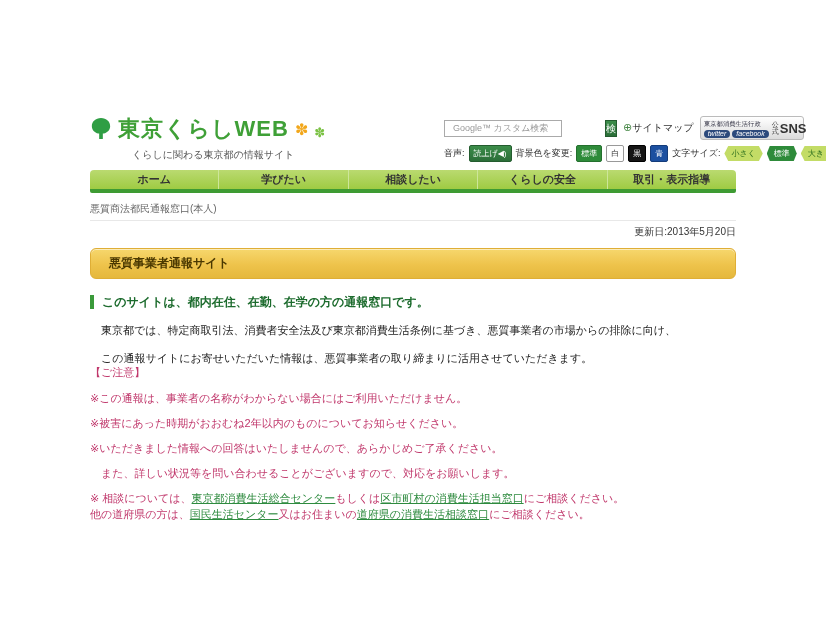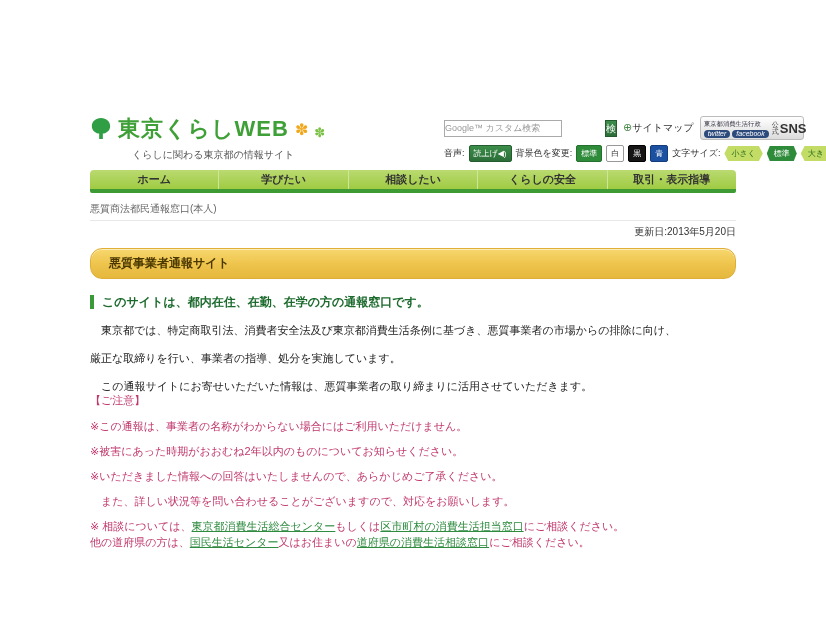--- a/index.html
+++ b/index.html
@@ -18,21 +18,21 @@
   .logo-line { display:flex; align-items:center; gap:6px; }
   .logo-tree { width:22px; height:24px; }
   .logo-text { font-size:22px; font-weight:bold; color:#3fa037; letter-spacing:1px; }
   .logo-flower1 { font-size:16px; color:#f2a71b; }
   .logo-flower2 { font-size:13px; color:#7ac143; position:relative; top:3px; }
   .tagline { font-size:10px; color:#555; margin:4px 0 0 42px; }
 
   .header-right { width:292px; padding-top:4px; }
   .hr-row1 { display:flex; align-items:center; gap:6px; }
   .search-input {
-    width:118px; height:17px; border:1px solid #aaa; font-size:9px; padding:0 0; color:#333;
+    width:118px; height:17px; border:1px solid #aaa; font-size:9px; padding:0 8px; color:#333;
   }
   .search-input::placeholder { color:#999; }
   .search-btn {
     width:36px; height:17px; background:linear-gradient(#3c8d4a,#2b6e38); color:#fff;
     border:1px solid #245c2f; font-size:10px; line-height:15px; text-align:center; border-radius:0; cursor:pointer;margin-left:37px;
   }
   .sitemap { font-size:10px; color:#333; text-decoration:none; white-space:nowrap; }
   .sitemap .smicon { color:#4a8a4a; font-size:11px; }
   .sns-box {
     width:104px; height:24px; border:1px solid #bbb; border-radius:3px;
@@ -81,21 +81,21 @@
   .nav-item:first-child { border-left:none; }
   .nav-strip { height:4px; background:#3e9b33; border-radius:0 0 2px 2px; }
 
   
   .crumb-row { margin-top:5px; padding-bottom:4px; border-bottom:1px solid #e8e8e8; }
   .crumb { font-size:10px; color:#666; text-decoration:none; }
   .update { font-size:10px; color:#333; text-align:right; margin-top:4px; }
 
   
   .banner {
-    margin-top:9px; height:31px; border-radius:12px;
+    margin-top:9px; height:31px; border-radius:6px;
     background:linear-gradient(#f6d76d,#eec34b 55%,#e5b83d);
     border:1px solid #dfae36; box-shadow:inset 0 1px 0 rgba(255,255,255,.55);
     display:flex; align-items:center; padding-left:18px;
   }
   .banner-title { font-size:12px; font-weight:bold; color:#4a3800; }
 
   
   .lead {
     margin-top:16px; border-left:4px solid #3a9a3a; padding-left:8px;
     color:#1c6b2d; font-weight:bold; font-size:12px; line-height:14px;
@@ -180,21 +180,20 @@
     </div>
     <div class="update">更新日:2013年5月20日</div>
 
     <div class="banner">
       <span class="banner-title">悪質事業者通報サイト</span>
     </div>
 
     <div class="lead">このサイトは、都内在住、在勤、在学の方の通報窓口です。</div>
 
     <p class="para">　東京都では、特定商取引法、消費者安全法及び東京都消費生活条例に基づき、悪質事業者の市場からの排除に向け、</p>
-    <p class="para">厳正な取締りを行い、事業者の指導、処分を実施しています。</p>
     <p class="para">　この通報サイトにお寄せいただいた情報は、悪質事業者の取り締まりに活用させていただきます。</p>
 
     <div class="notice-head">【ご注意】</div>
     <div class="notice-item">※この通報は、事業者の名称がわからない場合にはご利用いただけません。</div>
     <div class="notice-item">※被害にあった時期がおおむね2年以内のものについてお知らせください。</div>
     <div class="notice-item">※いただきました情報への回答はいたしませんので、あらかじめご了承ください。</div>
     <div class="notice-item">　また、詳しい状況等を問い合わせることがございますので、対応をお願いします。</div>
 
     <div class="consult">
       <span>※ 相談については、</span><a class="glink">東京都消費生活総合センター</a><span>もしくは</span><a class="glink">区市町村の消費生活担当窓口</a><span>にご相談ください。</span><br>

